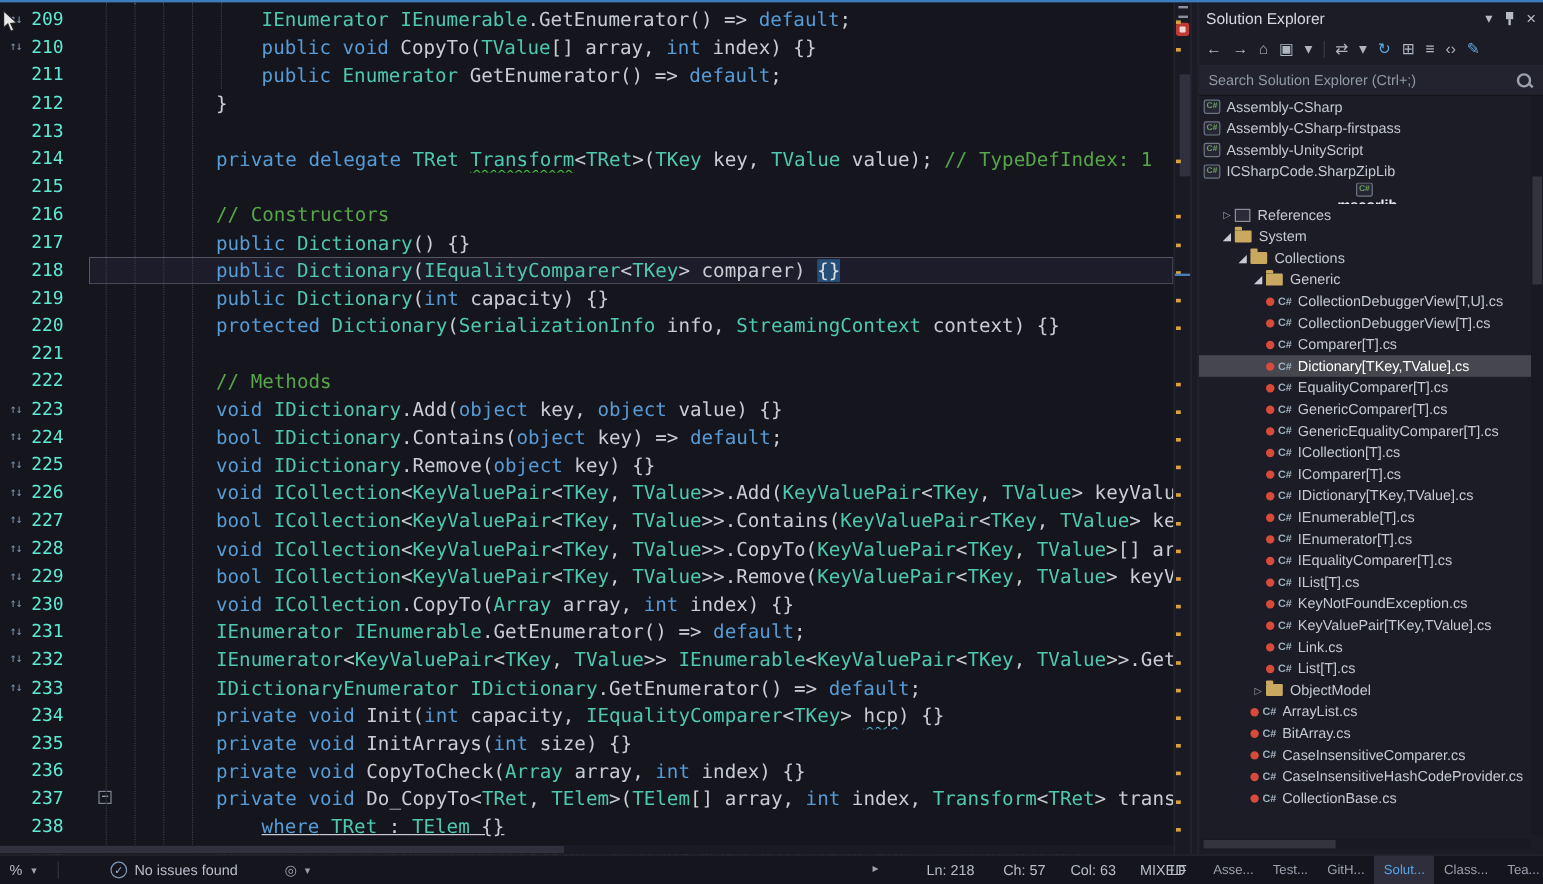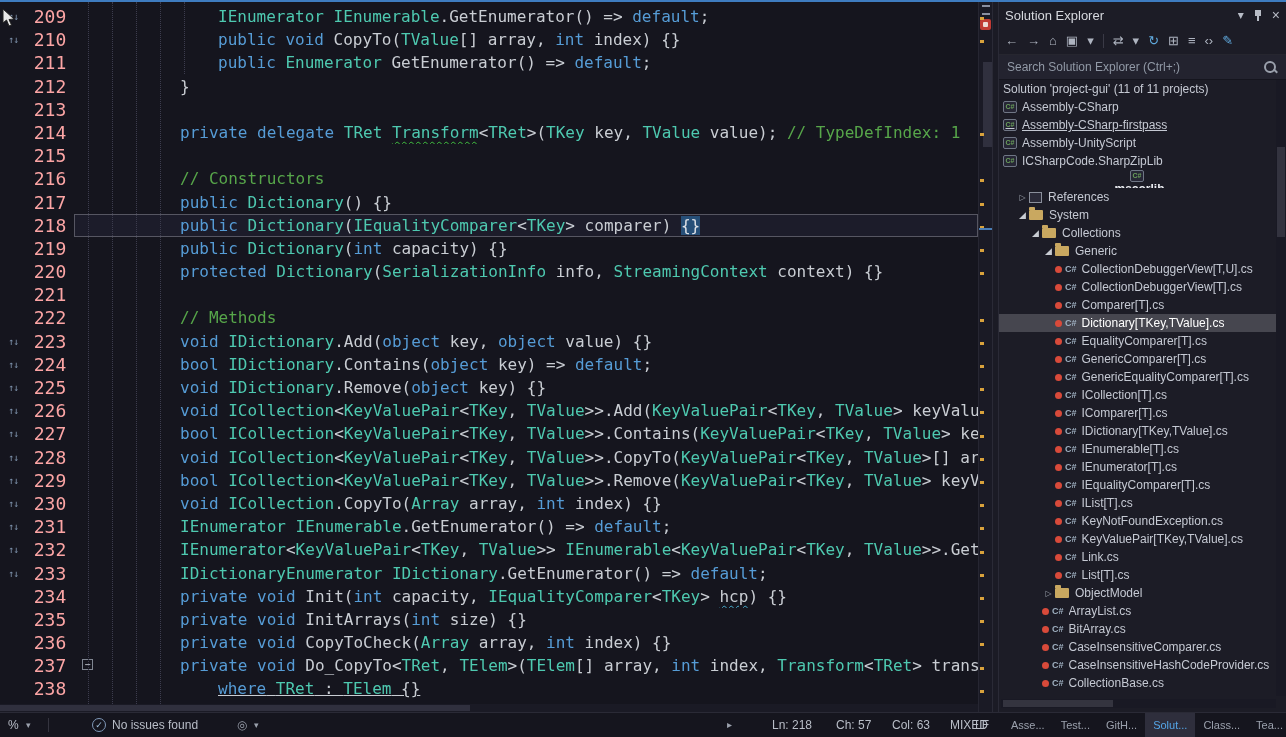--- a/index.html
+++ b/index.html
@@ -8,21 +8,21 @@
     background:#15151E;font-family:"Liberation Sans",sans-serif;
     -webkit-font-smoothing:antialiased;
   }
   .top-accent{position:absolute;left:0;top:0;width:1286px;height:2px;background:#3E7CC0;z-index:50;}
 
   
   #editor{position:absolute;left:0;top:2px;width:978px;height:710px;background:#15151E;overflow:hidden;}
   #code{position:absolute;left:0;top:0;width:100%;height:710px;padding-top:3px;box-sizing:border-box;}
   .row{display:flex;height:23.2px;line-height:23.2px;font-family:"DejaVu Sans Mono",monospace;font-size:16px;white-space:pre;position:relative;}
   .row .m{width:26px;flex:none;text-align:center;color:#7E93AD;font-size:10px;letter-spacing:-1px;line-height:23.2px;}
-  .row .n{width:48px;flex:none;text-align:center;color:#fca5a5;font-size:18px;}
+  .row .n{width:48px;flex:none;text-align:left;color:#5eead4;font-size:15px;}
   .row .c{flex:1;position:relative;color:#C9CDD3;overflow:hidden;box-sizing:border-box;}
   .row.cur .c{box-shadow:inset 0 0 0 1px #565662;background:#1C1C2A;}
   .t-k{color:#569CD6;}
   .t-y{color:#4EC9B0;}
   .t-x{color:#C9CDD3;}
   .t-c{color:#57A64A;}
   .t-g{color:#4EC9B0;text-decoration:underline wavy #3FBF3F 1px;text-underline-offset:3px;}
   .t-b{color:#C9CDD3;text-decoration:underline wavy #45A9C9 1px;text-underline-offset:3px;}
   .t-h{color:#DCE0E6;background:#264F78;}
   .fold{position:absolute;left:8px;top:5px;width:11px;height:11px;border:1px solid #7F8591;color:#C2C7D0;
@@ -204,27 +204,24 @@
       <span class="tool">≡</span>
       <span class="tool">‹›</span>
       <span class="tool accent">✎</span>
     </div>
   <div class="psearch">
     <input type="text" placeholder="Search Solution Explorer (Ctrl+;)" style="">
     <span class="mag"></span>
   </div>
   <div id="tree">
       <div class="trow" style="padding-left: 4px;">
-        <span class="lbl">Solution 'project-gui' (11 of 11 projects)</span>
-      </div>
-      <div class="trow" style="padding-left: 4px;">
         <span class="pic">C#</span>
         <span class="lbl">Assembly-CSharp</span>
       </div>
-      <div class="trow" style="padding-left: 4px; text-decoration: underline;">
+      <div class="trow" style="padding-left: 4px;">
         <span class="pic">C#</span>
         <span class="lbl">Assembly-CSharp-firstpass</span>
       </div>
       <div class="trow" style="padding-left: 4px;">
         <span class="pic">C#</span>
         <span class="lbl">Assembly-UnityScript</span>
       </div>
       <div class="trow" style="padding-left: 4px;">
         <span class="pic">C#</span>
         <span class="lbl">ICSharpCode.SharpZipLib</span>

